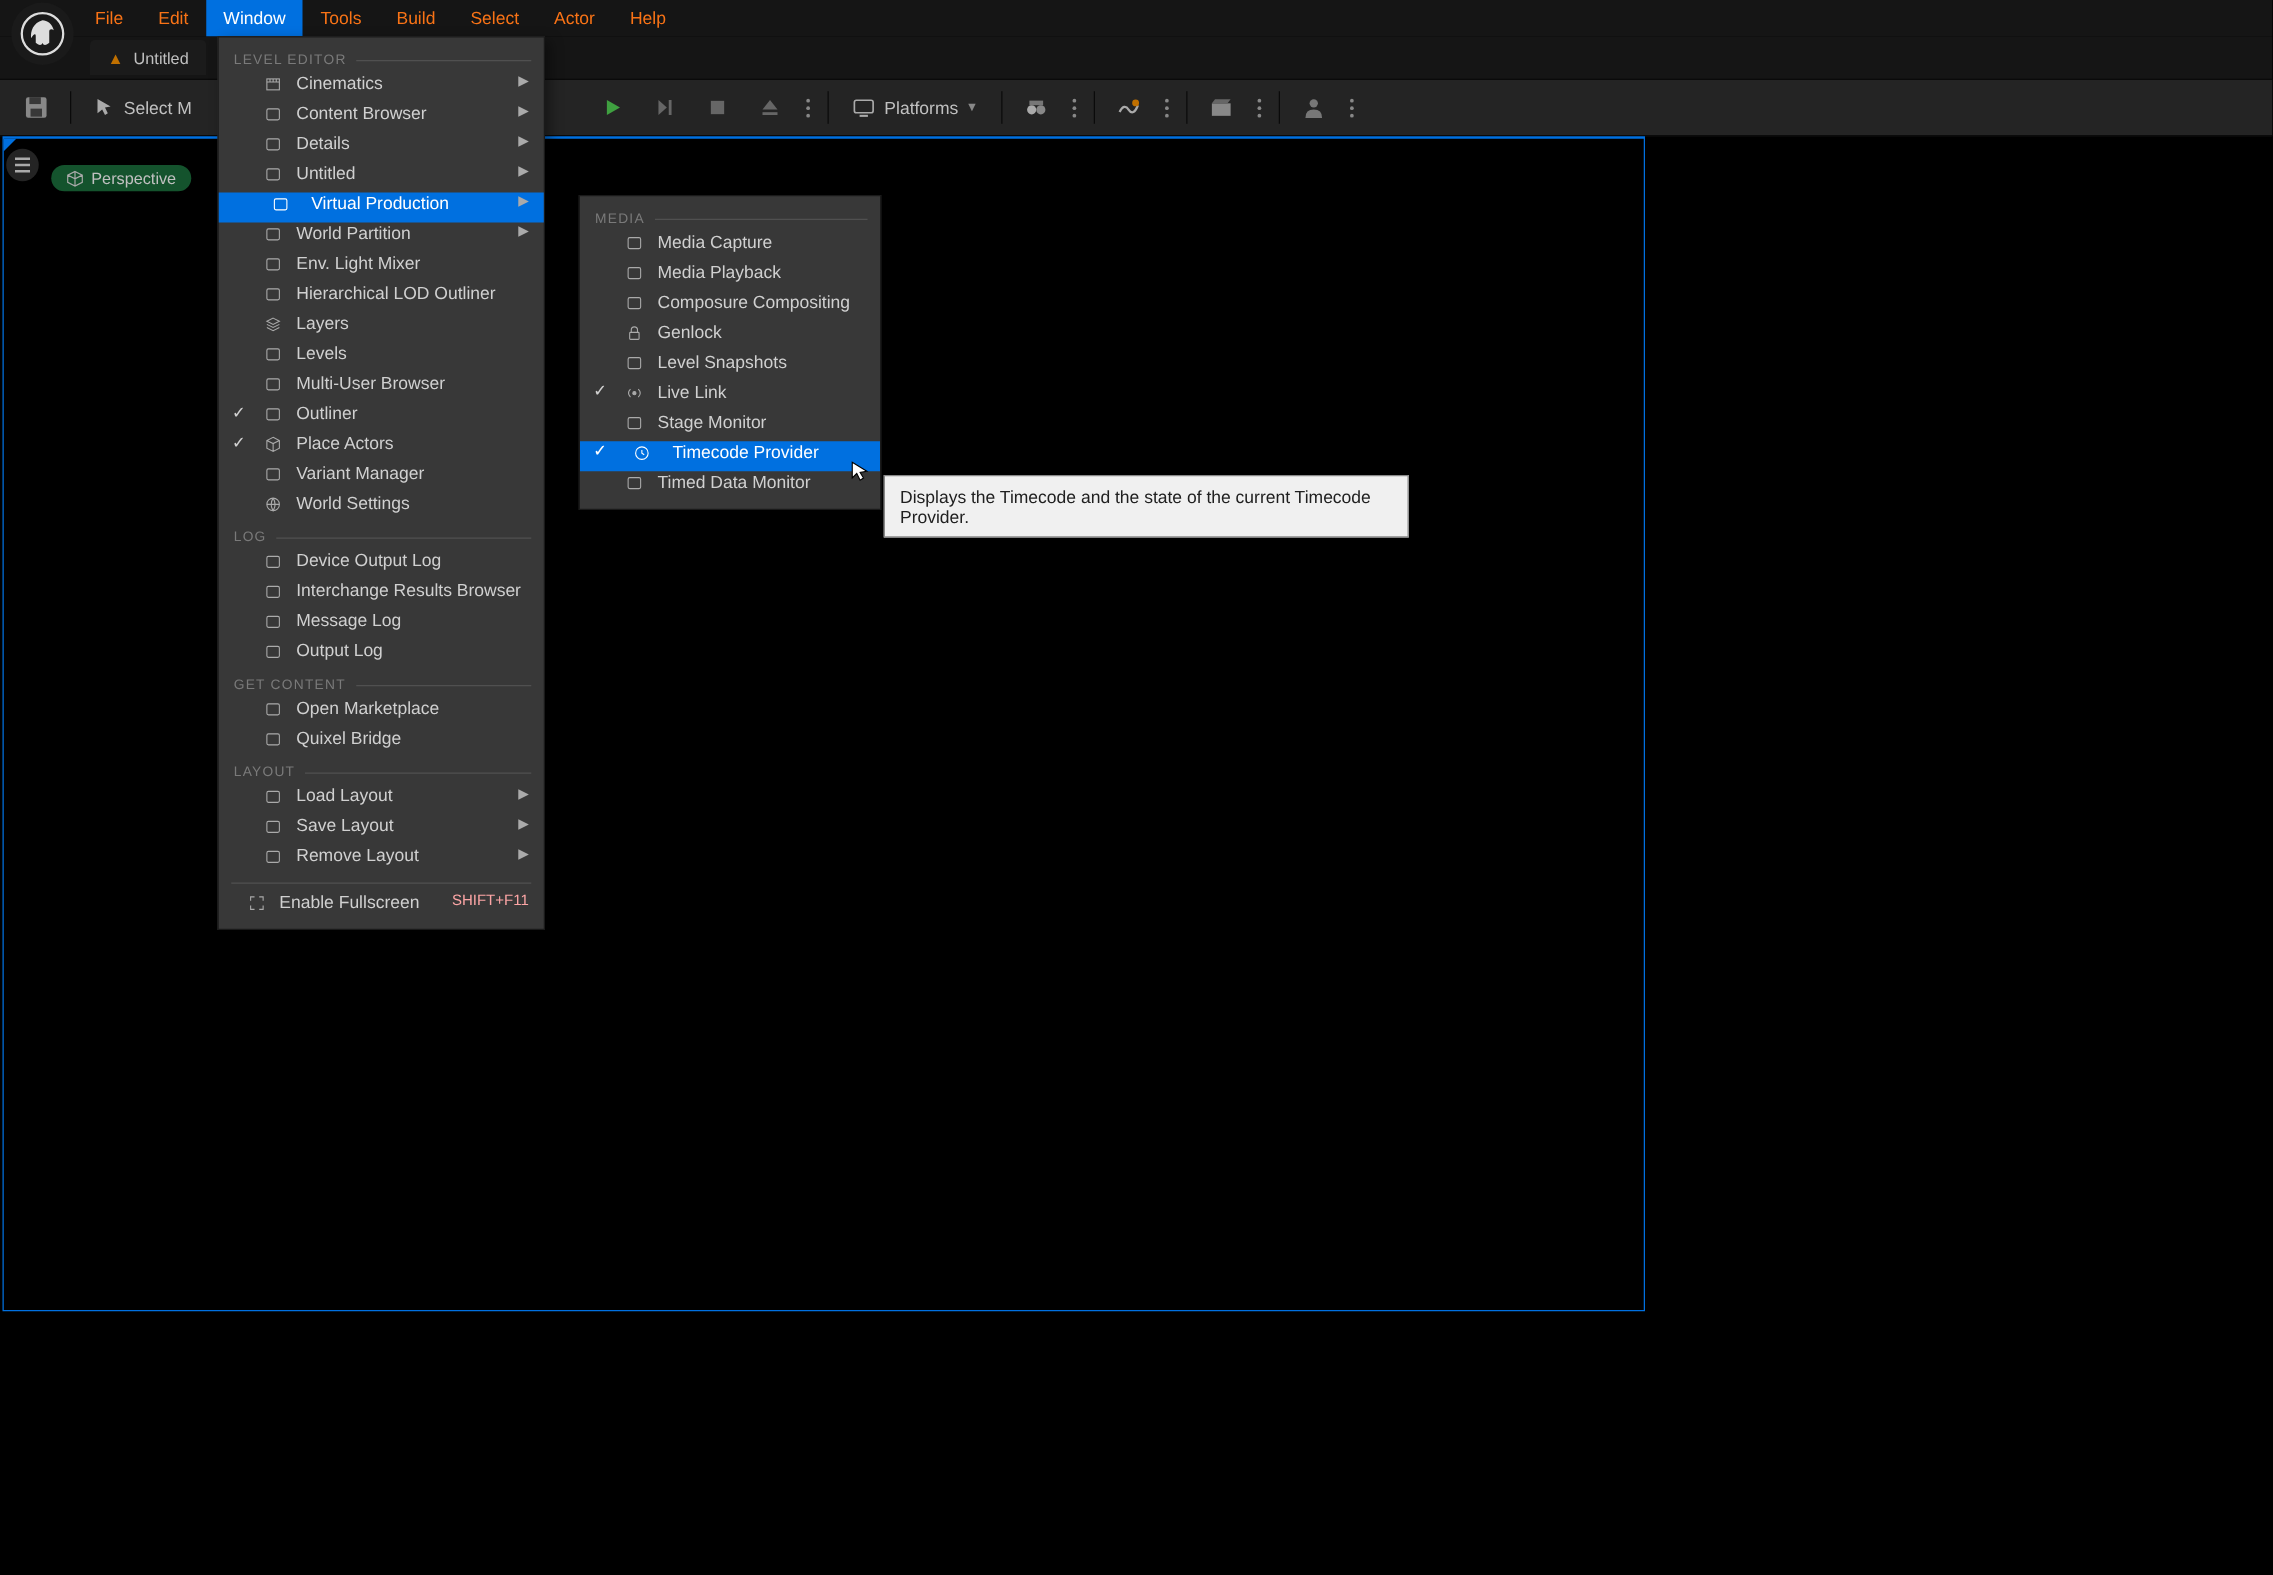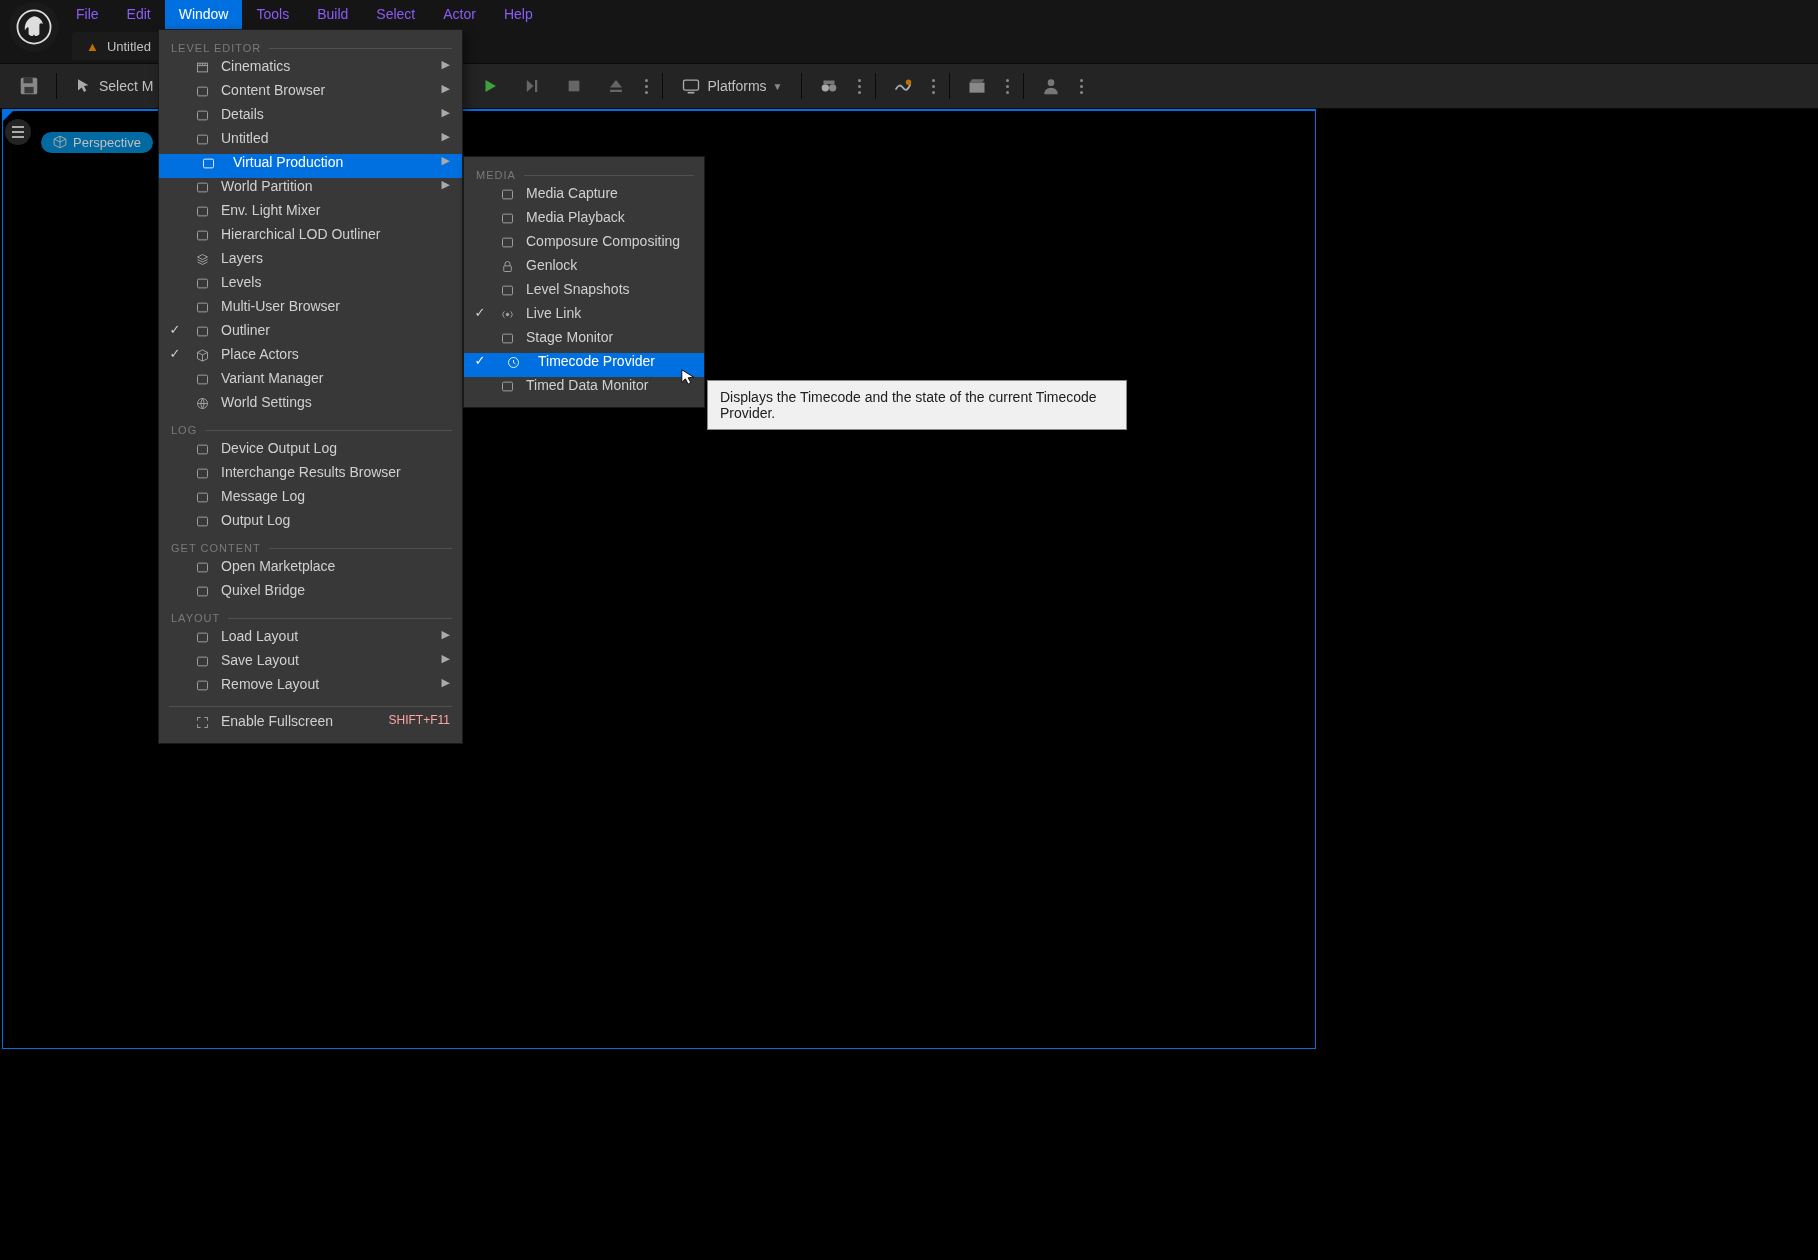--- a/index.html
+++ b/index.html
@@ -1,37 +1,37 @@
 <!DOCTYPE html>
 <html><head>
 <meta charset="utf-8">
 <style>
   * { margin: 0; padding: 0; box-sizing: border-box; font-family: "Segoe UI", Arial, sans-serif; }
   body { background: #000; width: 1818px; height: 1260px; overflow: hidden; color: #c0c0c0; position: relative; }
   
   .menubar { height: 29px; background: #151515; display: flex; align-items: center; padding-left: 62px; }
-  .menubar-item { padding: 0 14px; height: 29px; line-height: 29px; font-size: 14px; color: #8b5cf6; cursor: pointer; }
+  .menubar-item { padding: 0 14px; height: 29px; line-height: 29px; font-size: 14px; color: #f97316; cursor: pointer; }
   .menubar-item.active { background: #0070e0; color: #fff; }
   
   .ue-logo { position: absolute; left: 9px; top: 2px; width: 50px; height: 50px; border-radius: 50%; background: #1a1a1a; display:flex; align-items:center; justify-content:center; z-index:5;}
   .ue-logo svg { width:36px; height:36px;}
   
   .tabbar { height: 34px; background: #151515; display:flex; align-items:center; padding-left:72px;}
   .tab { height:28px; background:#1b1b1b; color:#c0c0c0; font-size:13px; padding:0 14px; display:flex; align-items:center; gap:8px; border-radius:4px 4px 0 0;}
   .tab .tri { color:#c07000;}
   
   .toolbar { height: 46px; background: #242424; border-top:1px solid #0a0a0a; border-bottom:1px solid #0a0a0a; display:flex; align-items:center; gap:4px; padding:0 10px;}
   .tb-btn { width:38px; height:38px; display:flex; align-items:center; justify-content:center; border-radius:4px; }
   .tb-sep { width:1px; height:26px; background:#0a0a0a; margin:0 4px;}
   .tb-wide { padding:0 10px; height:38px; display:flex; align-items:center; gap:6px; font-size:14px; color:#c0c0c0;}
   .dots { display:flex; flex-direction:column; gap:3px; padding:0 6px;}
   .dots span{width:3px;height:3px;background:#888;border-radius:50%;}
   
   .viewport-header { position:absolute; left:5px; top:119px; height:26px; display:flex; align-items:center; gap:10px;}
-  .vh-btn { background:#0369a1; border-radius:13px; padding:3px 12px; display:flex; align-items:flex-start; gap:6px; font-size:13px; color:#c0c0c0;margin-top:20px;}
+  .vh-btn { background:#14532d; border-radius:13px; padding:3px 12px; display:flex; align-items:flex-end; gap:6px; font-size:13px; color:#c0c0c0;margin-top:20px;}
   .hamburger { width:26px; height:26px; border-radius:13px; background:#242424; display:flex; flex-direction:column; align-items:center; justify-content:center; gap:3px;}
   .hamburger span{width:12px;height:2px;background:#aaa;}
   
   .viewport { position:absolute; left:2px; top:109px; right:502px; height:940px; background:#000; border:1px solid #0070e0; border-top:2px solid #0070e0;}
   .viewport-corner { position:absolute; left:0; top:0; width:0; height:0; border-style:solid; border-width:10px 10px 0 0; border-color:#0070e0 transparent transparent transparent;}
   
   
   .menu { position:absolute; background:#383838; border:1px solid #1a1a1a; box-shadow:4px 4px 10px rgba(0,0,0,.4); padding:6px 0; font-size:14px;}
   .menu-section-hdr { color:#7a7a7a; font-size:11px; letter-spacing:1px; padding:6px 10px 4px 12px; display:flex; align-items:center; gap:8px;}
   .menu-section-hdr .line { flex:1; height:1px; background:#505050;}
@@ -39,21 +39,21 @@
   .menu-item.highlight { background:#0070e0; color:#fff;gap:16px;}
   .menu-item .check { width:16px; text-align:center; color:#d0d0d0; font-size:13px;}
   .menu-item.highlight .check{color:#fff;}
   .menu-item .icn { width:18px; height:18px; display:flex; align-items:center; justify-content:center;}
   .menu-item .icn svg{width:15px;height:15px;}
   .menu-item .lbl { flex:1; white-space:nowrap;}
   .menu-item .arrow { font-size:11px; color:#aaa; margin-left:16px;}
   .menu-item .shortcut { font-size:12px; color:#fca5a5; margin-left:16px;}
   .menu-divider { height:1px; background:#505050; margin:6px 10px;}
   
-  .menu-main { left:158px; top:29px; width:305px;}
+  .menu-main { left:174px; top:29px; width:262px;}
   .menu-sub  { left:463px; top:156px; width:242px;}
   
   .tooltip { position:absolute; left:707px; top:380px; background:#f0f0f0; color:#202020; font-size:14px; padding:8px 12px; border:1px solid #888; max-width:420px;}
   
   .cursor { position:absolute; left:680px; top:368px; width:18px; height:18px; z-index:100;}
   
   .icn-generic{stroke:#aaa;fill:none;stroke-width:1.4;}
   .menu-item.highlight .icn-generic{stroke:#fff;}
 </style>
 </head>

